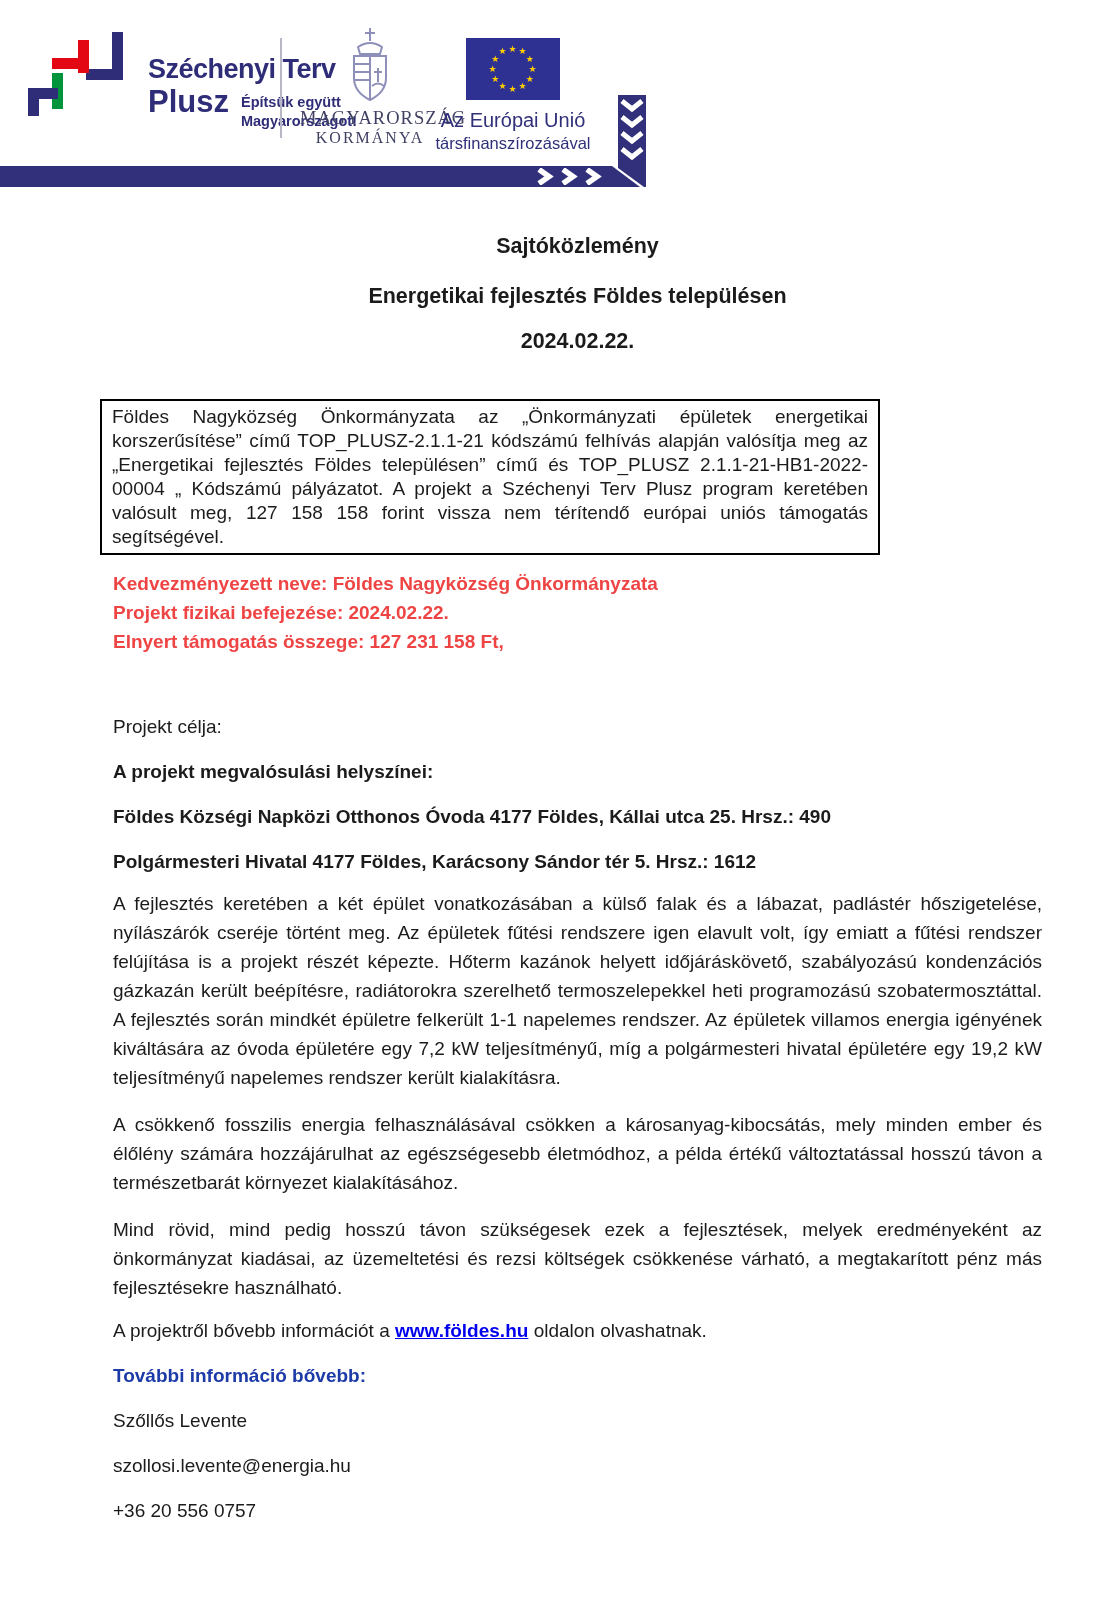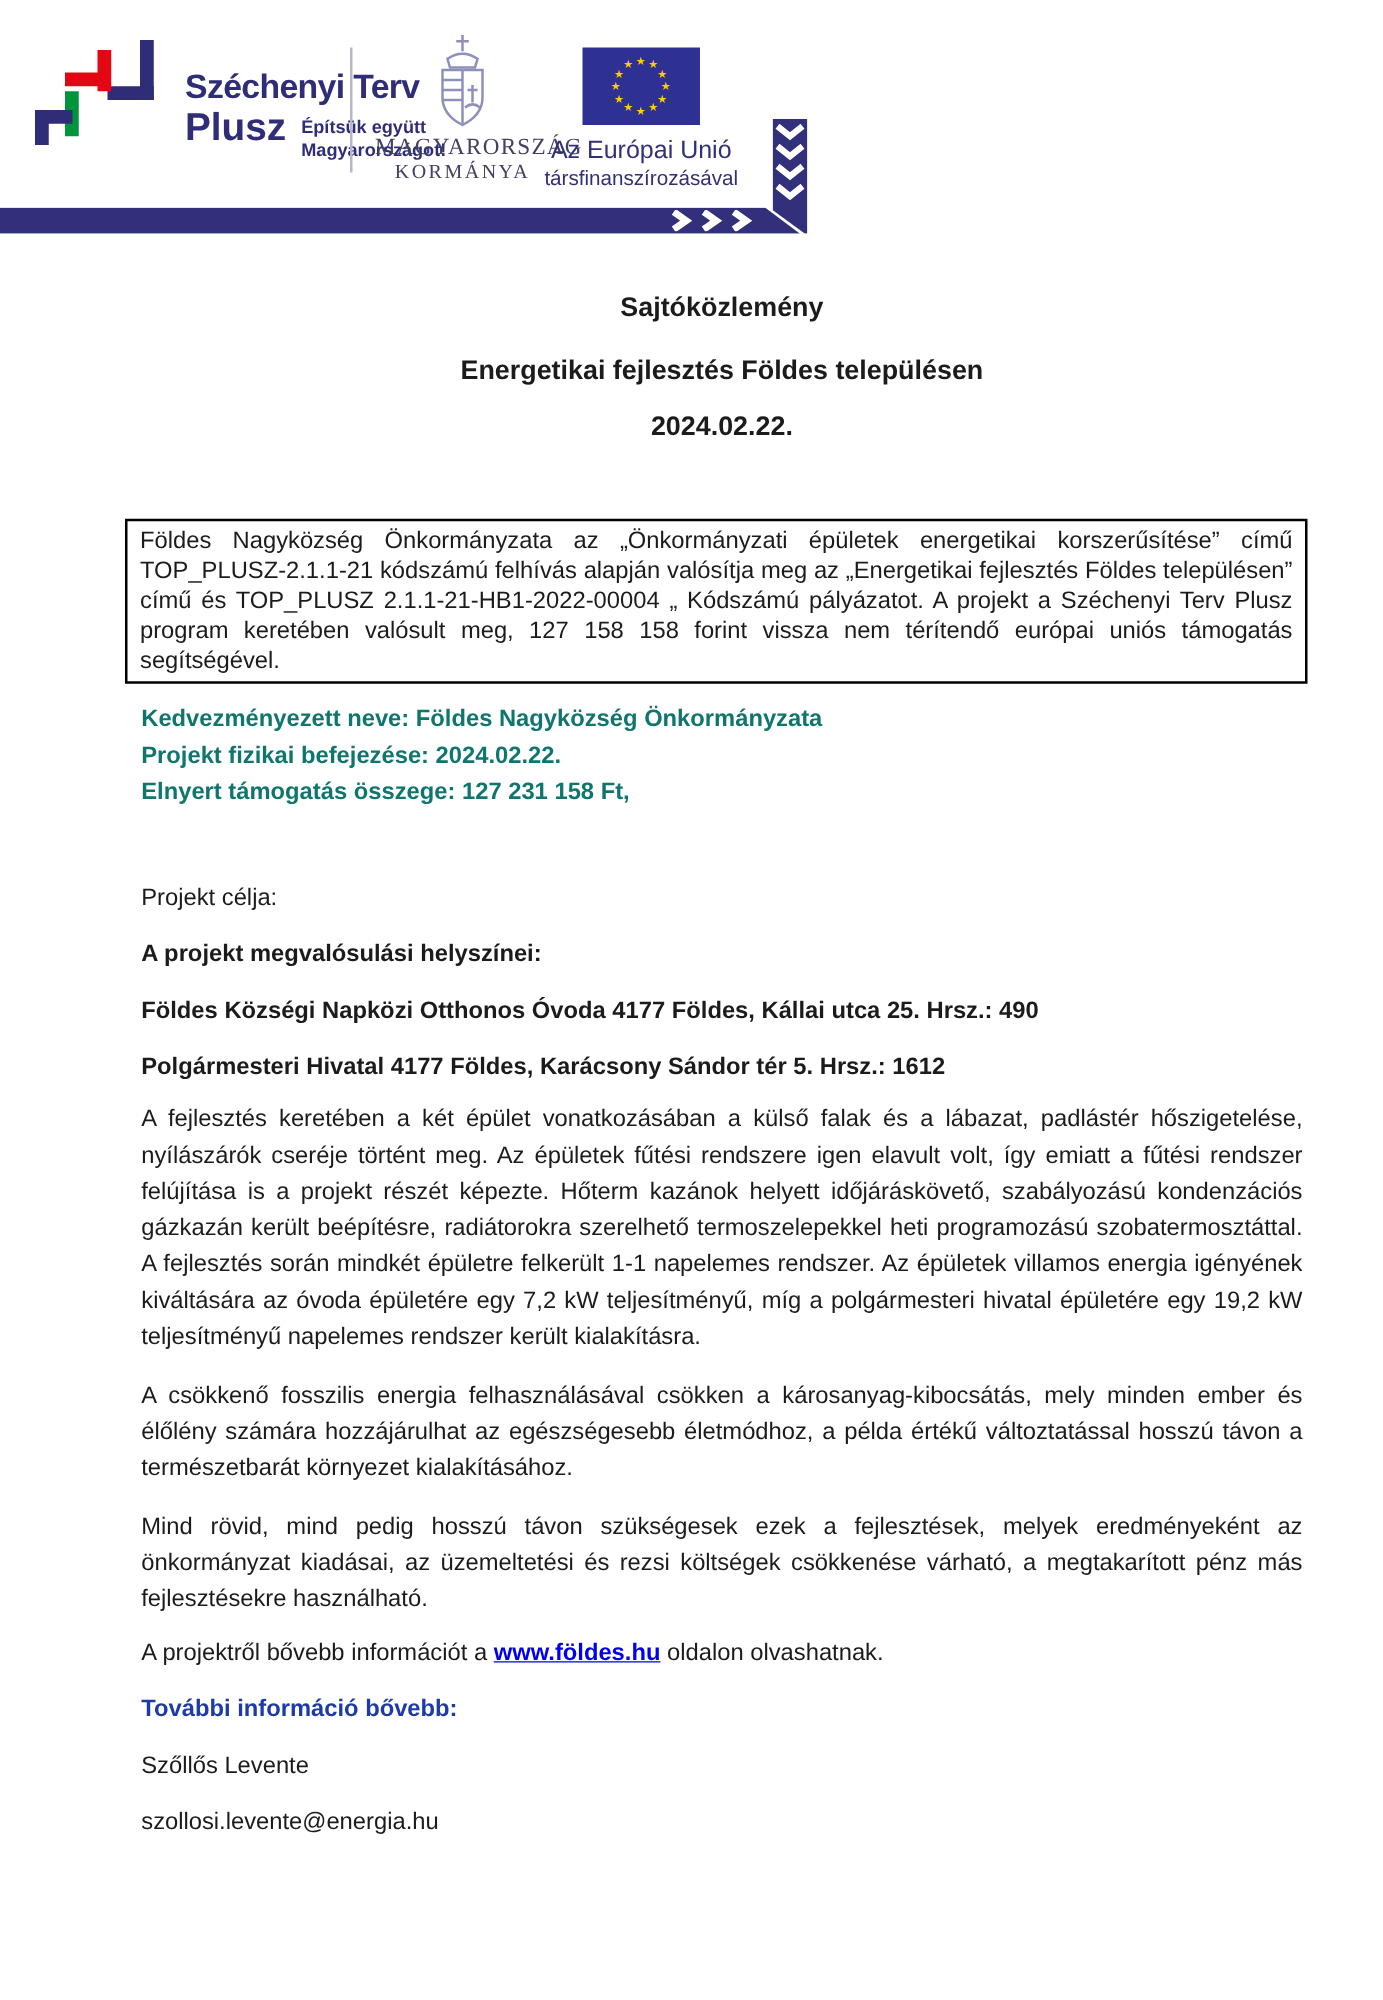--- a/index.html
+++ b/index.html
@@ -49,25 +49,25 @@
   .vbar{position:absolute;left:618px;top:95px;width:28px;height:92px;background:#32307b;
         clip-path:polygon(0 0,100% 0,100% 100%,26px 100%,0 calc(100% - 19px));}
   .vbar svg{position:absolute;left:0;top:4px;}
 
   
   .content{position:absolute;left:113px;top:232px;width:929px;}
   .t-heading,.t-sub,.t-date{text-align:center;font-weight:bold;font-size:21.5px;line-height:28px;margin:0;}
   .t-heading{margin-bottom:22px;}
   .t-sub{margin-bottom:17px;}
 
-  .lead-box{box-sizing:border-box;margin:60px 0 0 -13px;width:946px;
+  .lead-box{box-sizing:border-box;margin:44px 0 0 -13px;width:780px;
             border:2px solid #000;padding:4px 10px;
             font-size:19px;line-height:24px;text-align:justify;}
 
-  .details{margin-top:14px;font-size:19px;font-weight:bold;line-height:29px;color:#0f766e;}
+  .details{margin-top:14px;font-size:19px;font-weight:bold;line-height:29px;color:#ef4444;}
   .details div{white-space:nowrap;}
 
   .goal{margin:56px 0 0 0;font-size:19px;line-height:29px;}
   .loc-head,.loc{margin:16px 0 0 0;font-size:19px;line-height:29px;font-weight:bold;}
 
   .para{margin:18px 0 0 0;font-size:19px;line-height:29px;text-align:justify;}
   .para.first{margin-top:13px;}
 
   .more-info{margin:14px 0 0 0;font-size:19px;line-height:29px;}
   .site-link{color:#0000ee;font-weight:bold;text-decoration:underline;}
@@ -190,15 +190,16 @@
     <p class="para">A csökkenő fosszilis energia felhasználásával csökken a károsanyag-kibocsátás, mely minden ember és élőlény számára hozzájárulhat az egészségesebb életmódhoz, a példa értékű változtatással hosszú távon a természetbarát környezet kialakításához.</p>
     <p class="para">Mind rövid, mind pedig hosszú távon szükségesek ezek a fejlesztések, melyek eredményeként az önkormányzat kiadásai, az üzemeltetési és rezsi költségek csökkenése várható, a megtakarított pénz más fejlesztésekre használható.</p>
 
     <p class="more-info">
       <span>A projektről bővebb információt a </span><a href="#" class="site-link">www.földes.hu</a><span> oldalon olvashatnak.</span>
     </p>
 
     <p class="contact-head">További információ bővebb:</p>
     <p class="contact-line">Szőllős Levente</p>
     <p class="contact-line">szollosi.levente@energia.hu</p>
+    <p class="contact-line">+36 20 556 0757</p>
   </div>
 
 </div>
 
 </body></html>

